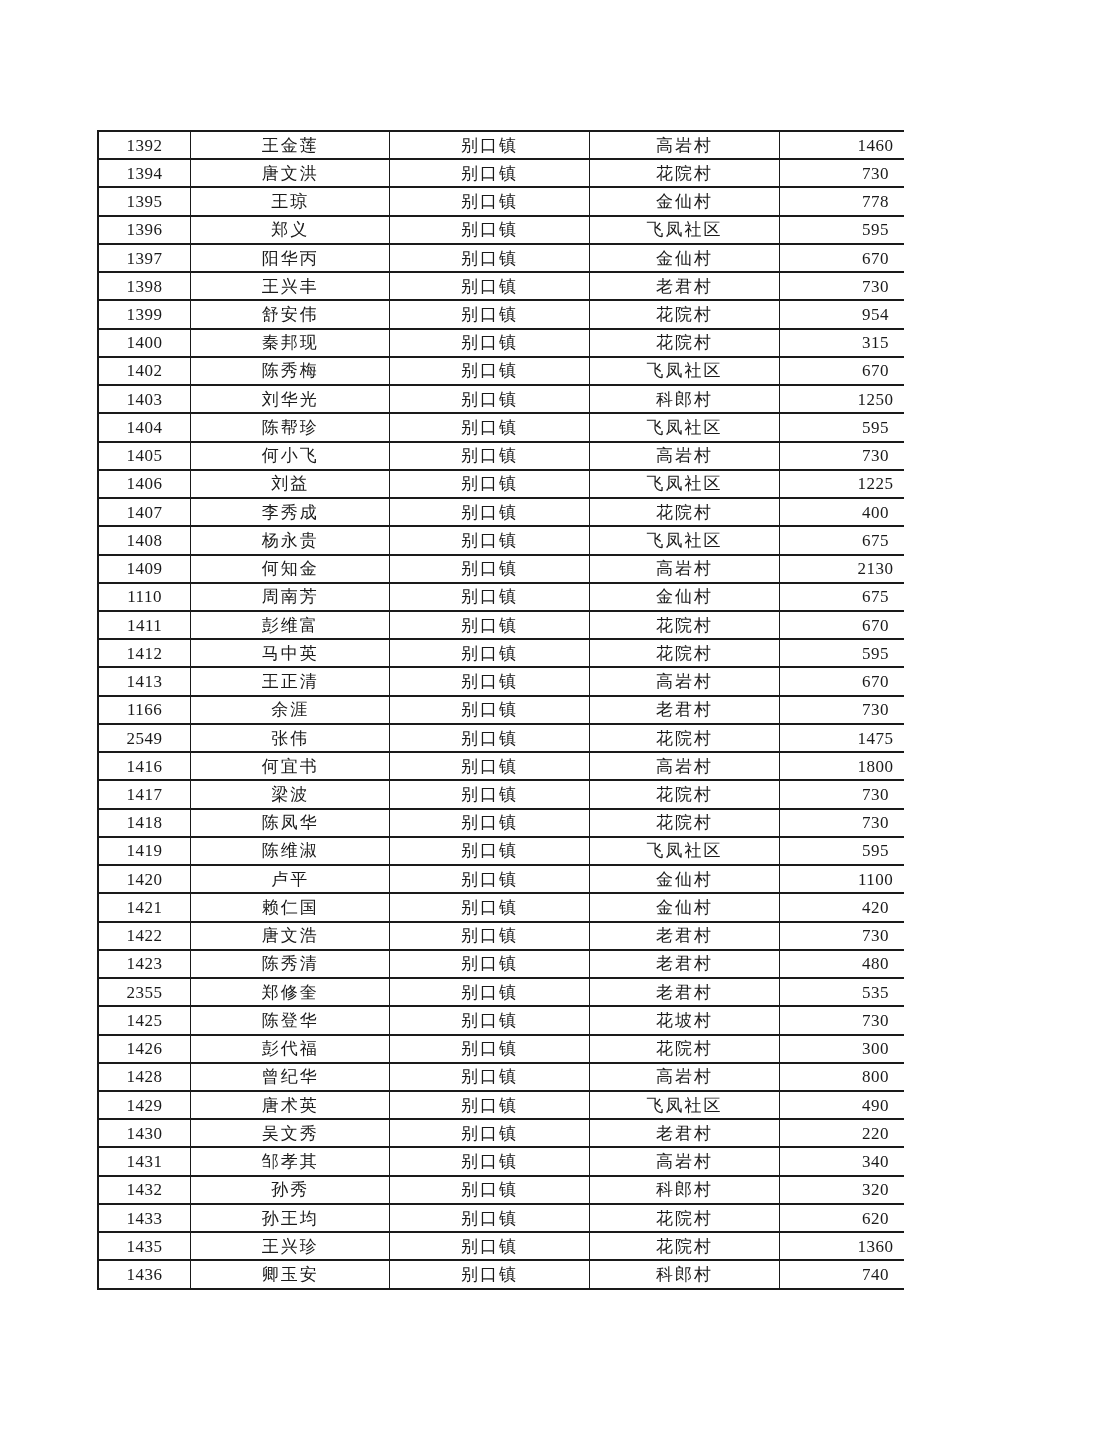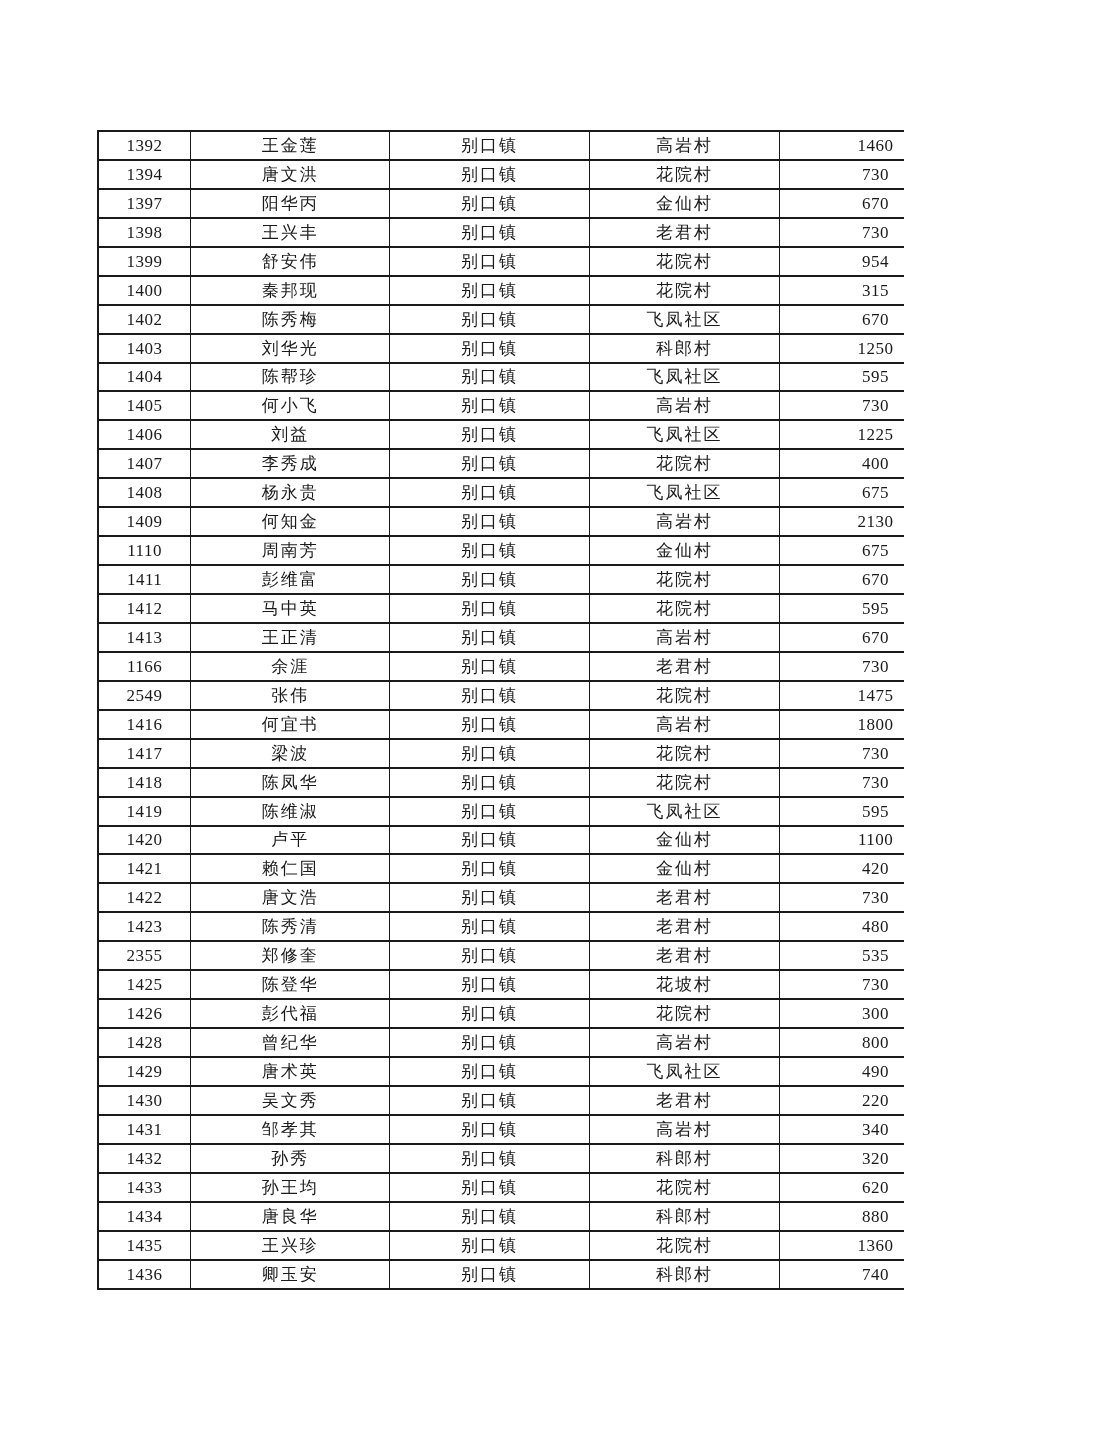--- a/index.html
+++ b/index.html
@@ -70,20 +70,34 @@
           <td class="num">1460</td>
         </tr>
         <tr>
           <td class="num">1394</td>
           <td class="cjk">唐文洪</td>
           <td class="cjk">别口镇</td>
           <td class="cjk">花院村</td>
           <td class="num">730</td>
         </tr>
         <tr>
+          <td class="num">1395</td>
+          <td class="cjk">王琼</td>
+          <td class="cjk">别口镇</td>
+          <td class="cjk">金仙村</td>
+          <td class="num">778</td>
+        </tr>
+        <tr>
+          <td class="num">1396</td>
+          <td class="cjk">郑义</td>
+          <td class="cjk">别口镇</td>
+          <td class="cjk">飞凤社区</td>
+          <td class="num">595</td>
+        </tr>
+        <tr>
           <td class="num">1397</td>
           <td class="cjk">阳华丙</td>
           <td class="cjk">别口镇</td>
           <td class="cjk">金仙村</td>
           <td class="num">670</td>
         </tr>
         <tr>
           <td class="num">1398</td>
           <td class="cjk">王兴丰</td>
           <td class="cjk">别口镇</td>
@@ -313,27 +327,20 @@
           <td class="cjk">别口镇</td>
           <td class="cjk">科郎村</td>
           <td class="num">320</td>
         </tr>
         <tr>
           <td class="num">1433</td>
           <td class="cjk">孙王均</td>
           <td class="cjk">别口镇</td>
           <td class="cjk">花院村</td>
           <td class="num">620</td>
-        </tr>
-        <tr>
-          <td class="num">1434</td>
-          <td class="cjk">唐良华</td>
-          <td class="cjk">别口镇</td>
-          <td class="cjk">科郎村</td>
-          <td class="num">880</td>
         </tr>
         <tr>
           <td class="num">1435</td>
           <td class="cjk">王兴珍</td>
           <td class="cjk">别口镇</td>
           <td class="cjk">花院村</td>
           <td class="num">1360</td>
         </tr>
         <tr>
           <td class="num">1436</td>

